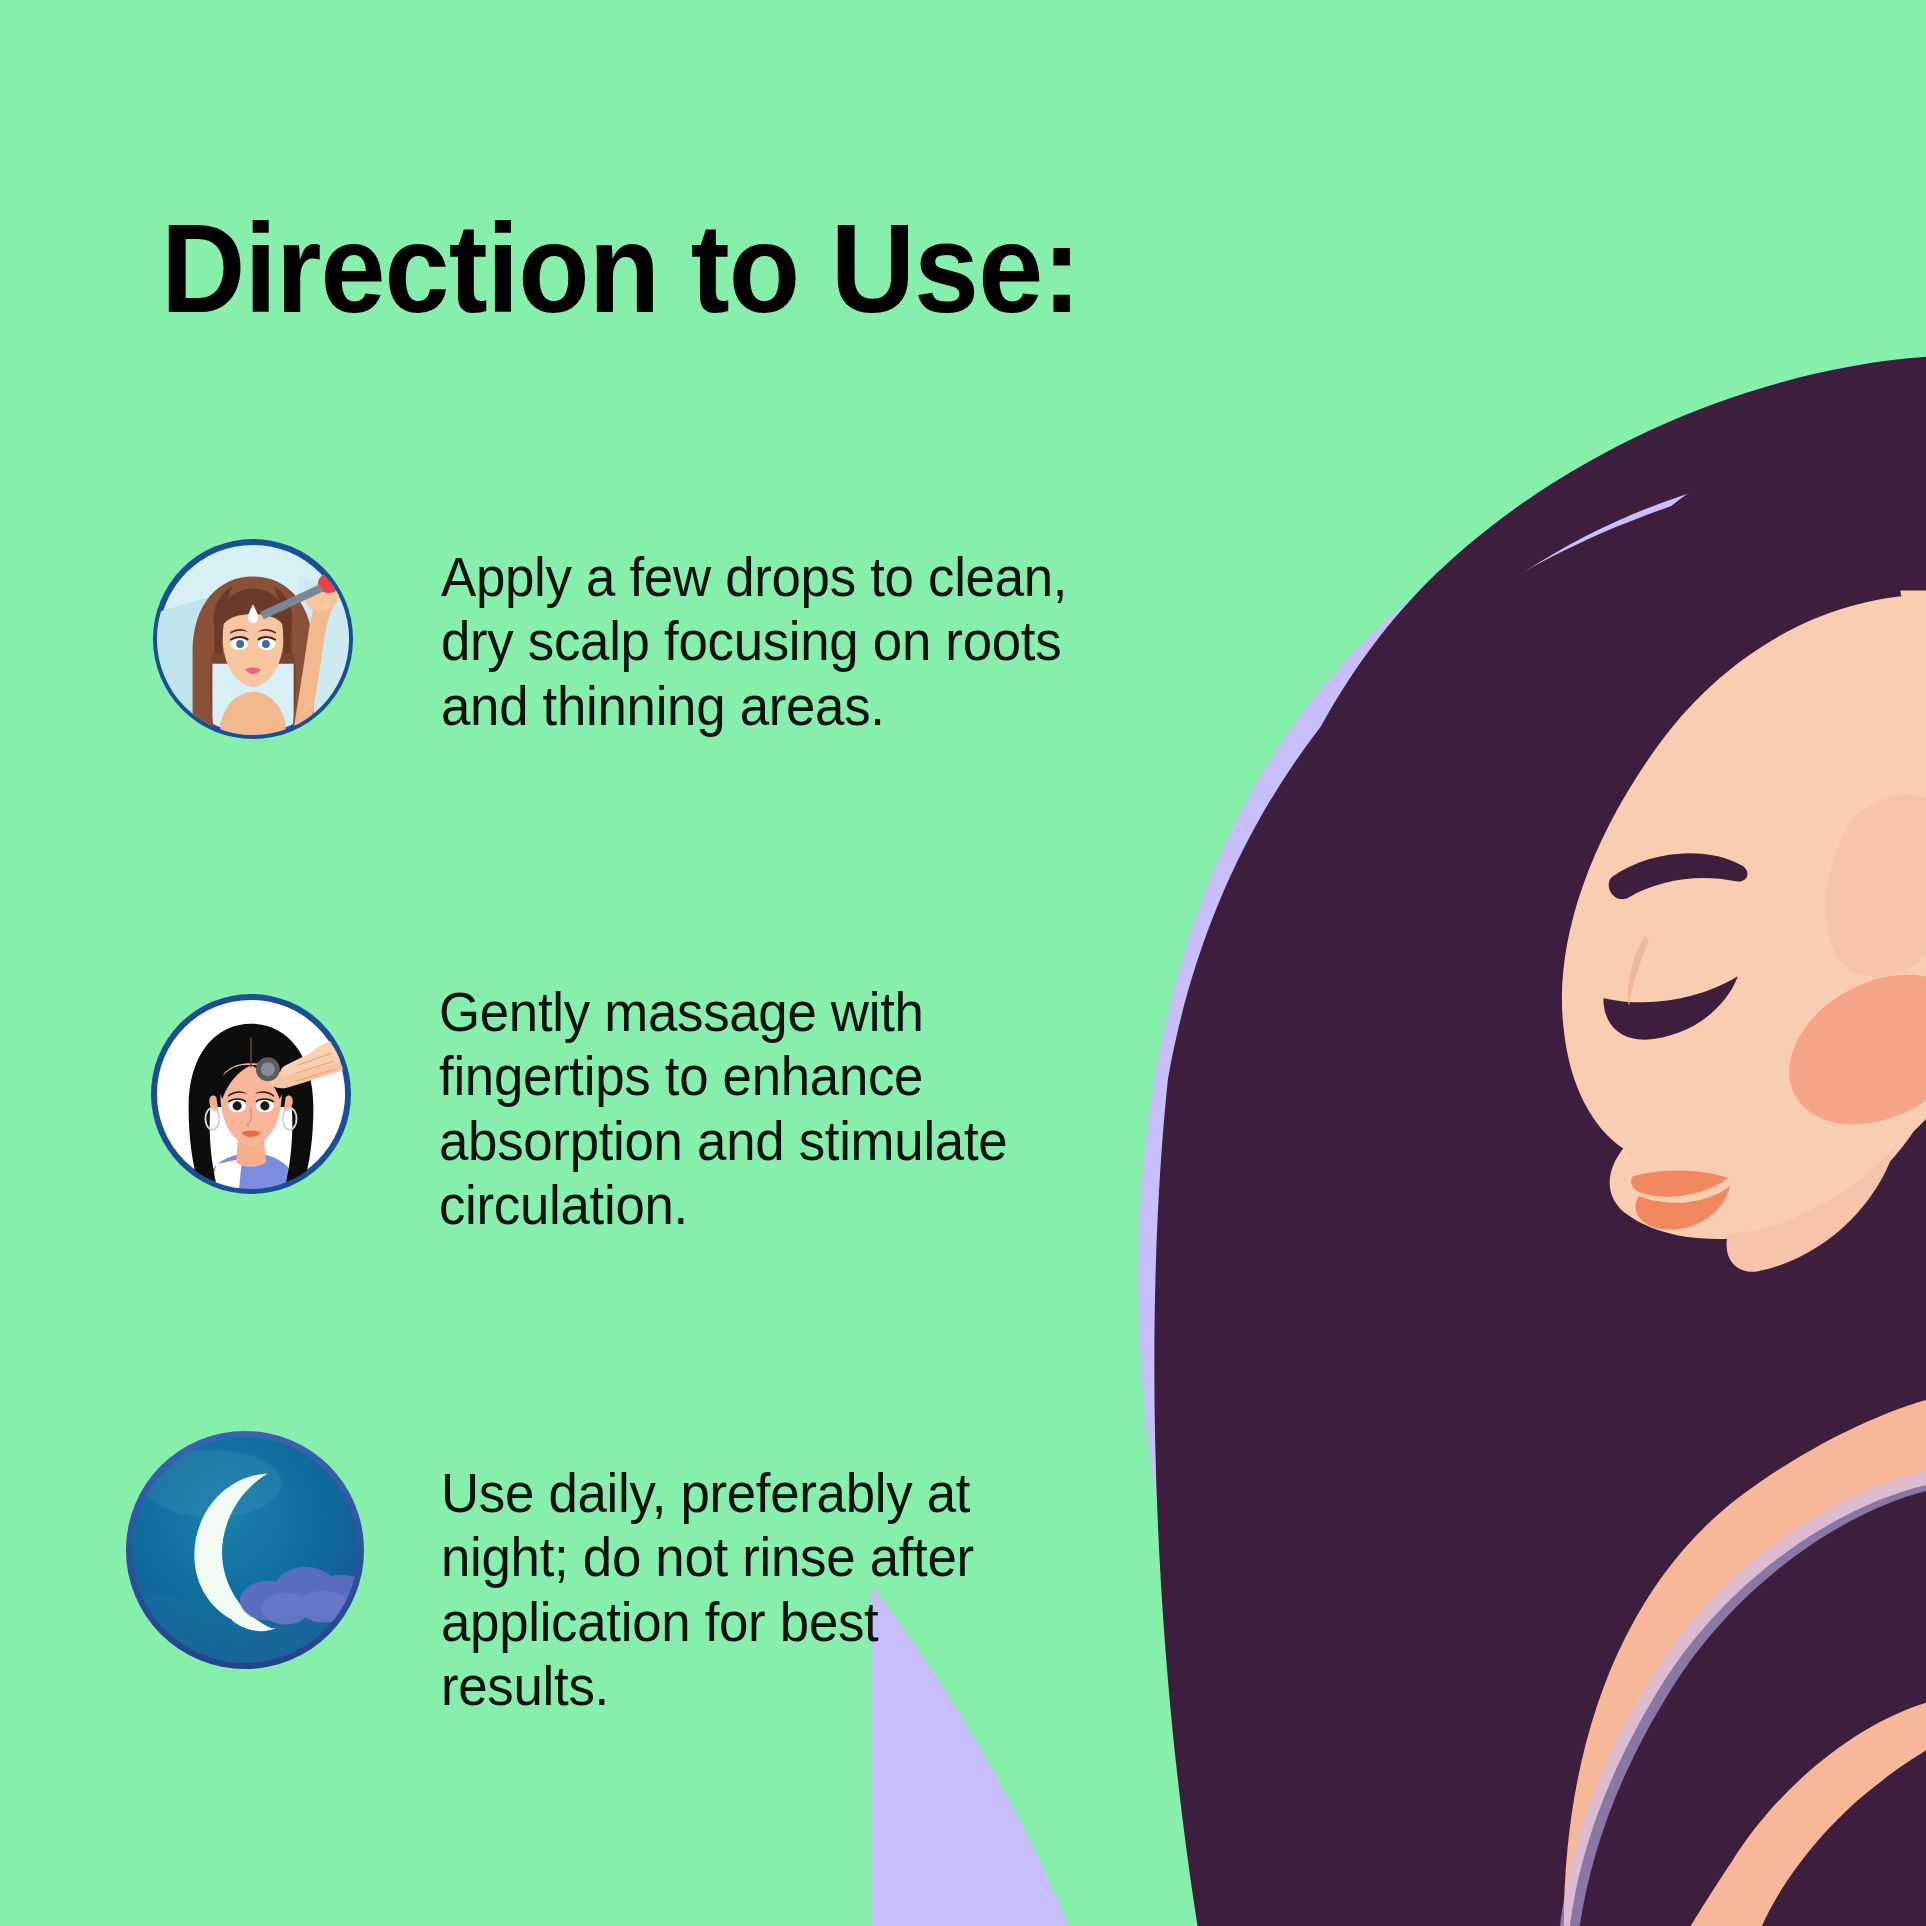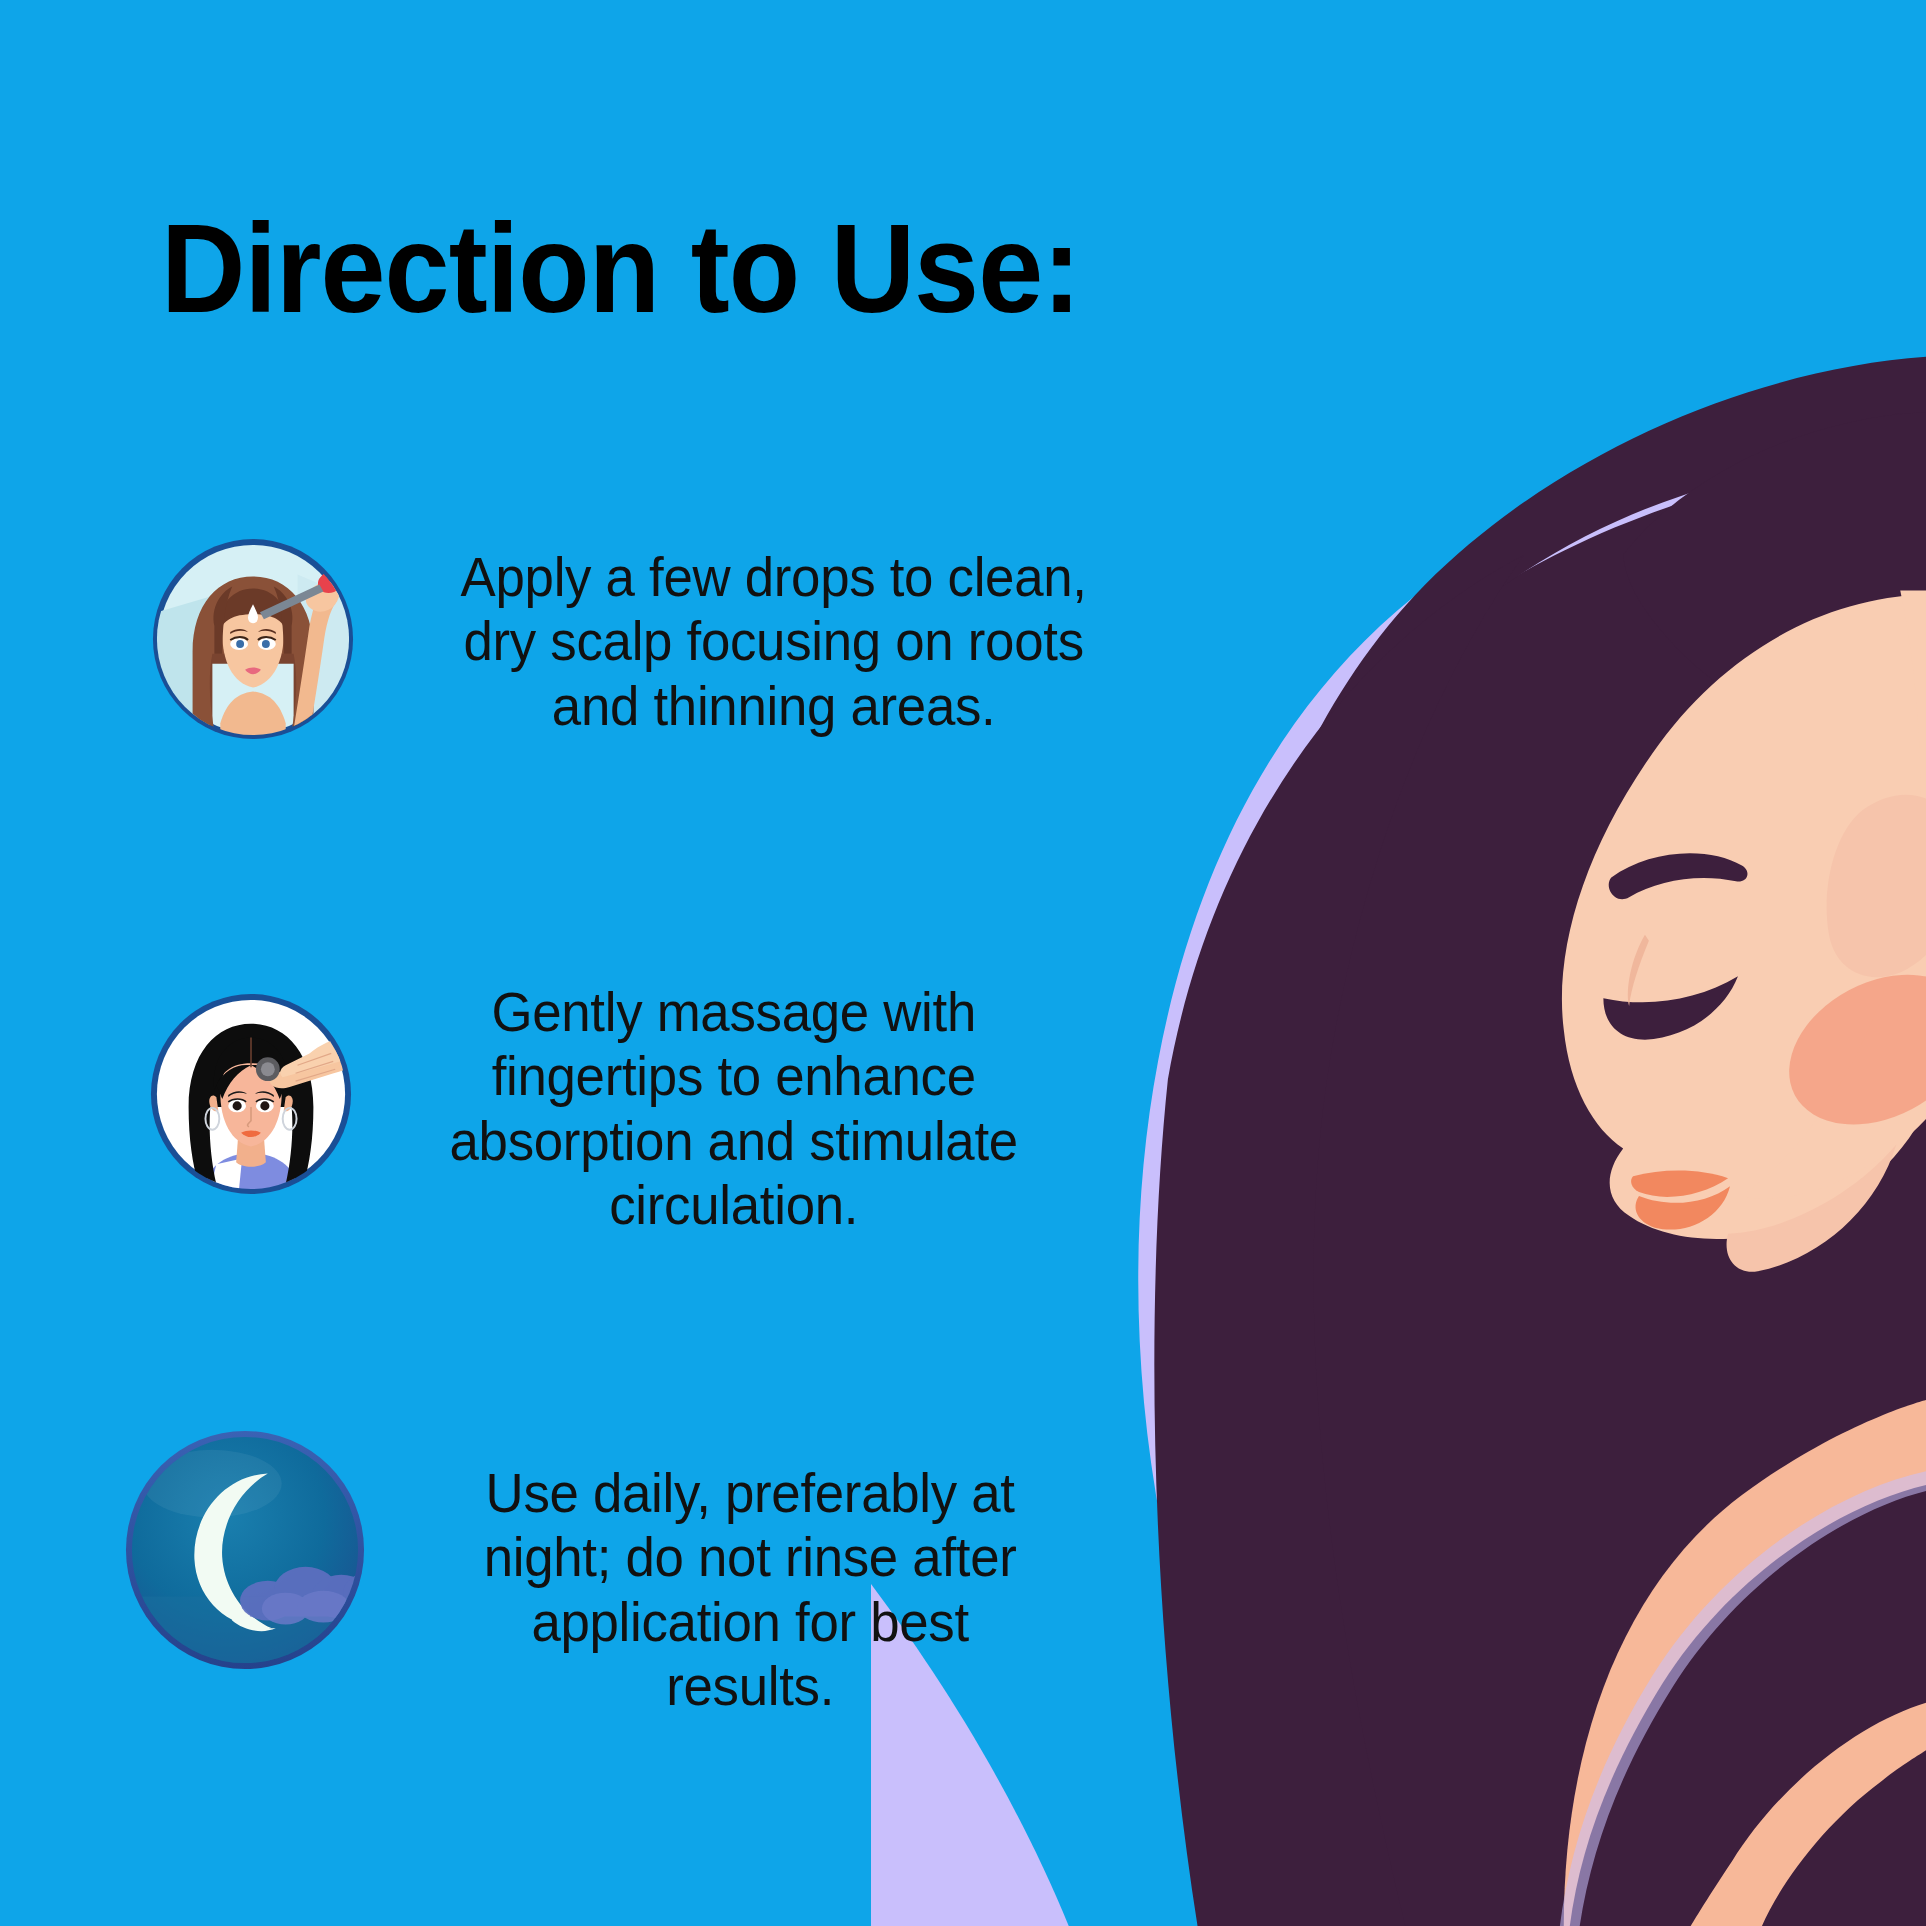--- a/index.html
+++ b/index.html
@@ -48,21 +48,20 @@
   .steps {
     position:absolute;
     left:0; top:0;
     width:1168px; height:1927px;
     z-index:4;
   }
   .step {
     position:absolute;
     display:flex;
     align-items:flex-start;
-    text-align:center;
   }
   .step-1 { left:149px; top:535px; }
   .step-2 { left:147px; top:990px; }
   .step-3 { left:121px; top:1426px; }
 
   .icon-wrap {
     width:208px; height:208px;
     flex:0 0 208px;
     position:relative;
   }
@@ -77,21 +76,21 @@
     transform:scaleX(0.96);
     transform-origin:left top;
   }
   .step-1 .step-text { margin-left:84px; margin-top:10px; width:693px; }
   .step-2 .step-text { margin-left:84px; margin-top:-10px; width:614px; }
   .step-3 .step-text { margin-left:72px; margin-top:35px; width:644px; }
 </style>
 </head>
 <body style="background: rgb(201, 191, 252);">
 
-<div id="canvas" style="background: #0ea5e9; text-decoration: underline;">
+<div id="canvas" style="background: #86efac; text-decoration: underline;">
 
   <div class="hero">
     <svg viewBox="0 0 1066 1946" xmlns="http://www.w3.org/2000/svg">
       <defs>
         <clipPath id="heroClip">
           <rect x="0" y="0" width="1066" height="1946"></rect>
         </clipPath>
       </defs>
       <g clip-path="url(#heroClip)">
 

